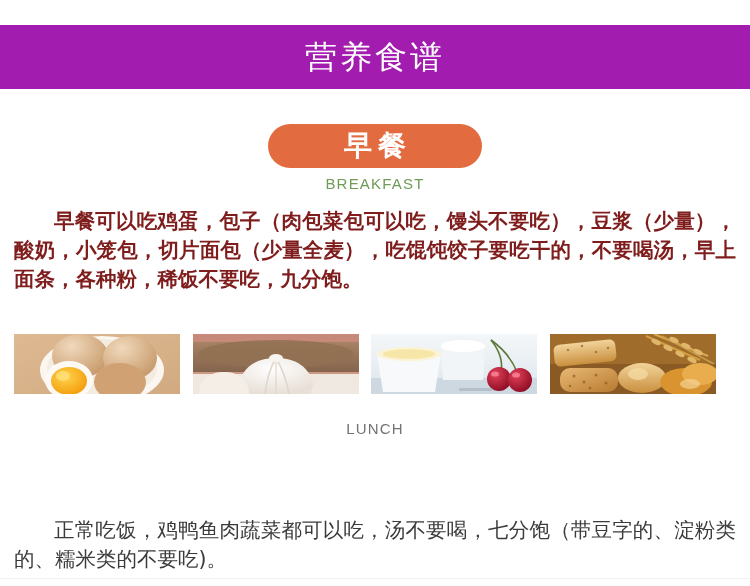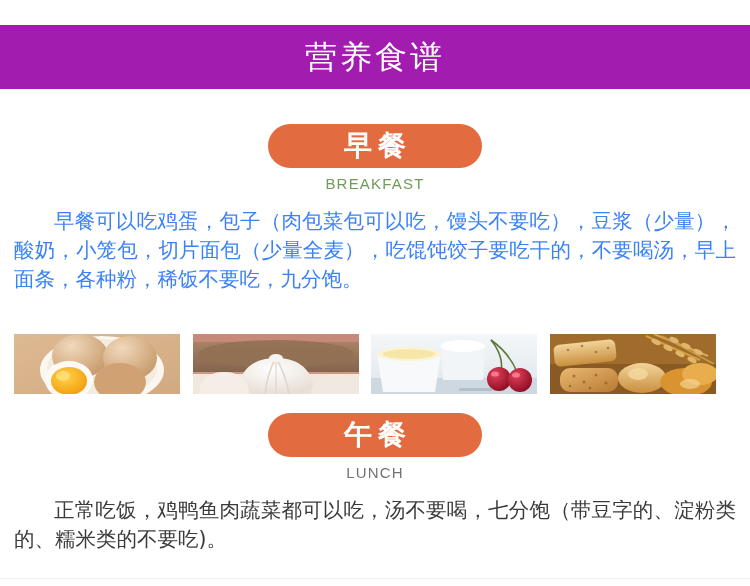--- a/index.html
+++ b/index.html
@@ -100,21 +100,21 @@
     overflow: hidden;
     position: relative;
     background: #f3efe9;
   }
   .photo > svg { display: block; }
 
   
   #breakfast-head { position: absolute; left: 0; top: 124px; }
   #breakfast-copy { top: 207px; }
   #lunch-head     { position: absolute; left: 0; top: 413px; }
-  #lunch-copy     { top: 496px; }
+  #lunch-copy     { top: 516px; }
 
   .bottom-rule {
     position: absolute;
     left: 0;
     top: 578px;
     width: 750px;
     height: 1px;
     background: #f2f2f2;
   }
 </style>
@@ -125,21 +125,21 @@
   <div class="banner-title" style="color: rgb(255, 255, 255);">营养食谱</div>
 </div>
 
 <div id="breakfast-head" class="section-head">
   <div class="pill" style="background: rgb(226, 107, 64);">
     <span class="pill-label">早餐</span>
   </div>
   <div class="pill-sub" style="color: rgb(111, 156, 87);">BREAKFAST</div>
 </div>
 
-<div id="breakfast-copy" class="copy" style="color: #3b82f6;">早餐可以吃鸡蛋，包子（肉包菜包可以吃，馒头不要吃），豆浆（少量），酸奶，小笼包，切片面包（少量全麦），吃馄饨饺子要吃干的，不要喝汤，早上面条，各种粉，稀饭不要吃，九分饱。</div>
+<div id="breakfast-copy" class="copy" style="color: #7f1d1d; font-weight: bold;">早餐可以吃鸡蛋，包子（肉包菜包可以吃，馒头不要吃），豆浆（少量），酸奶，小笼包，切片面包（少量全麦），吃馄饨饺子要吃干的，不要喝汤，早上面条，各种粉，稀饭不要吃，九分饱。</div>
 
 <div class="photo-strip">
 
   <div class="photo">
     <svg width="166" height="60" viewBox="0 0 166 60" xmlns="http://www.w3.org/2000/svg">
       <defs>
         <linearGradient id="woodg" x1="0" y1="0" x2="1" y2="1">
           <stop offset="0%" stop-color="#d8b189"></stop>
             <stop offset="100%" stop-color="#c59a6e"></stop>
         </linearGradient>
@@ -268,21 +268,18 @@
           <circle cx="58" cy="14" r="1.3"></circle>
       </g>
       <ellipse cx="88" cy="40" rx="10" ry="6" fill="#f6dca4" opacity=".75"></ellipse>
       <ellipse cx="140" cy="50" rx="10" ry="5" fill="#f6dca4" opacity=".6"></ellipse>
     </svg>
   </div>
 
 </div>
 
 <div id="lunch-head" class="section-head">
-  <div class="pill" style="background: rgb(226, 107, 64);">
-    <span class="pill-label">午餐</span>
-  </div>
   <div class="pill-sub" style="color: #737373;">LUNCH</div>
 </div>
 
 <div id="lunch-copy" class="copy" style="color: rgb(59, 59, 59);">正常吃饭，鸡鸭鱼肉蔬菜都可以吃，汤不要喝，七分饱（带豆字的、淀粉类的、糯米类的不要吃)。</div>
 
 <div class="bottom-rule"></div>
 
 </body></html>

